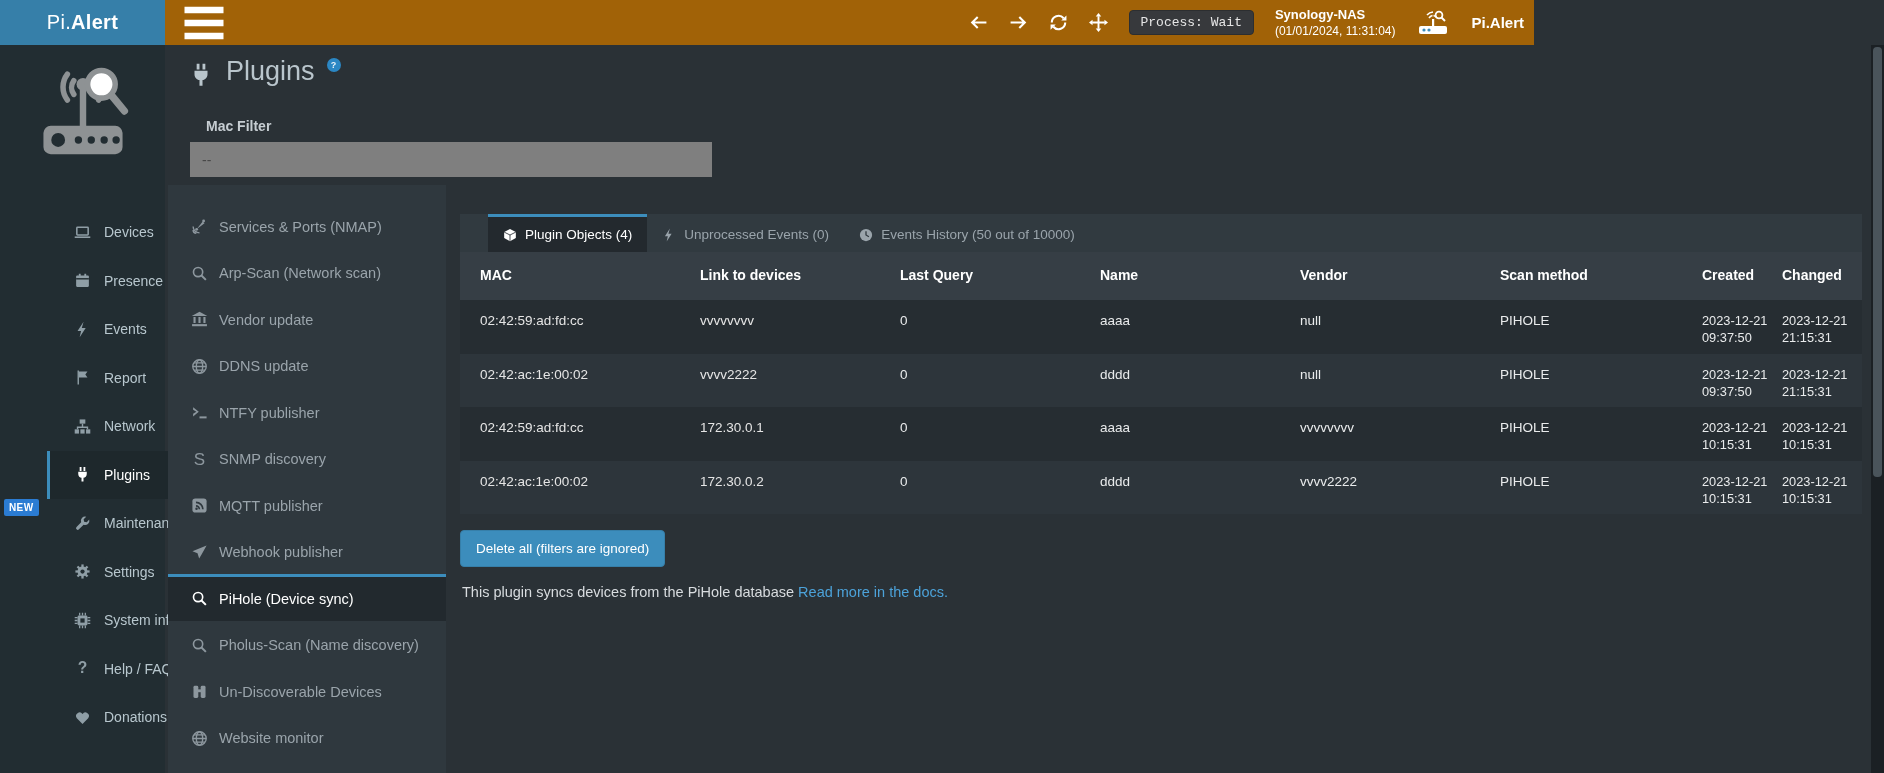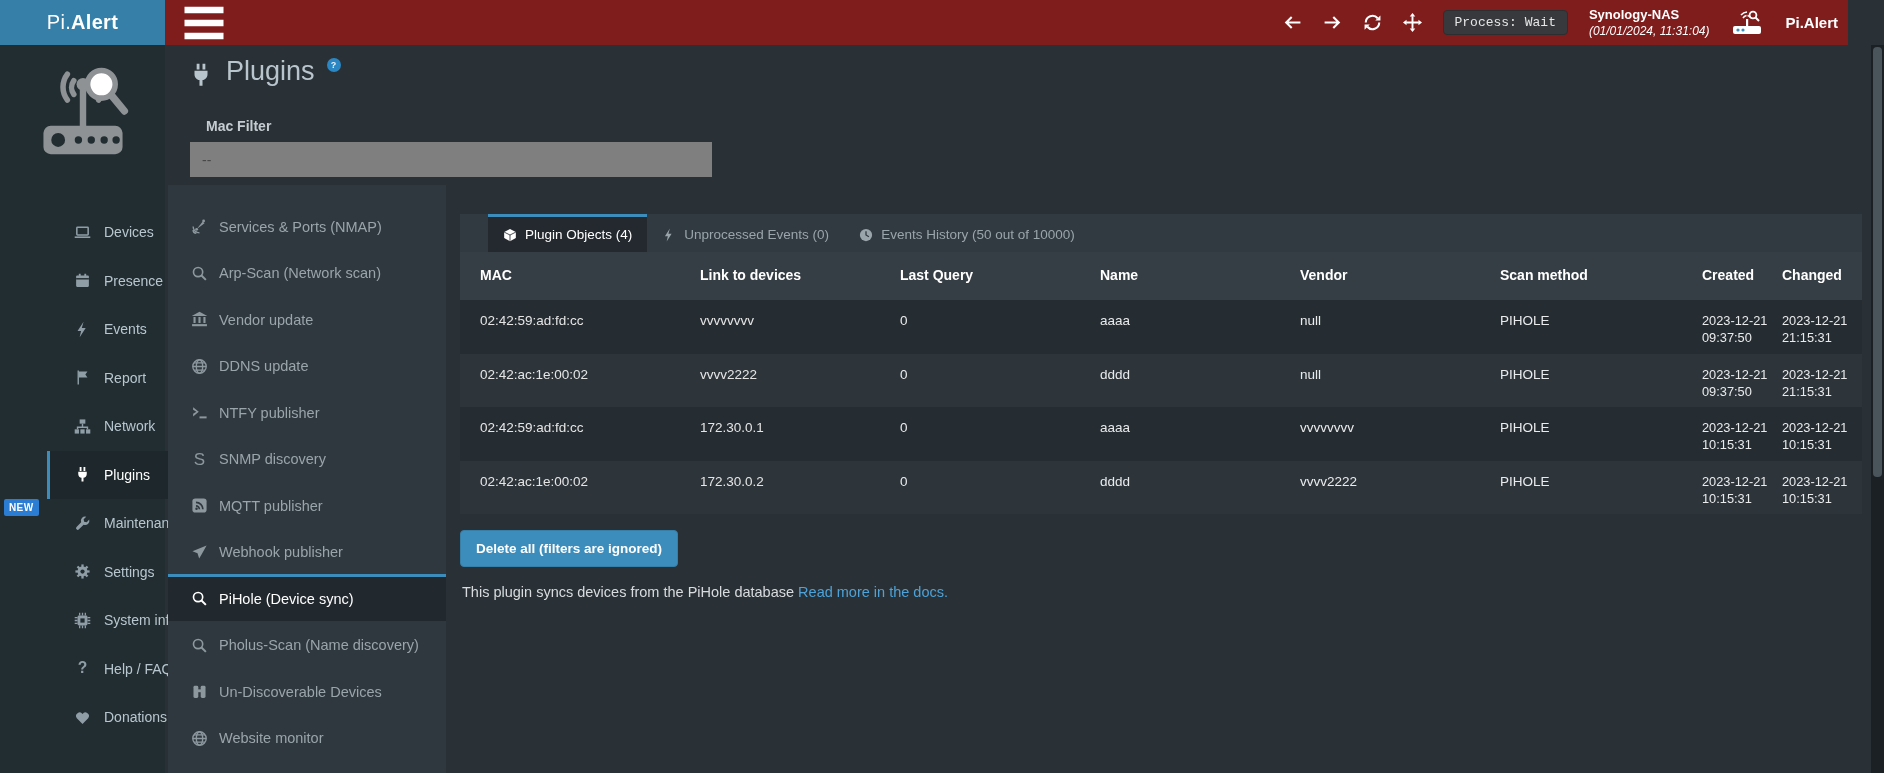--- a/index.html
+++ b/index.html
@@ -1,35 +1,35 @@
 <!DOCTYPE html>
 <html><head>
 <meta charset="utf-8">
 <style>
   html,body{margin:0;padding:0;}
   body{width:1884px;height:773px;overflow:hidden;background:#2a3136;
        font-family:"Liberation Sans",sans-serif;position:relative;}
   .app{position:absolute;inset:0;}
 
   
-  .header{position:absolute;top:0;left:0;width:1848px;height:45px;background:#7f1d1d;z-index:5;}
+  .header{position:absolute;top:0;left:0;width:1534px;height:45px;background:#a16207;z-index:5;}
   .brand{position:absolute;left:0;top:0;width:165px;height:45px;background:#367fa9;
          color:#fff;font-size:20px;display:flex;align-items:center;justify-content:center;letter-spacing:.3px;}
   .brand b{font-weight:bold;}
   .hamburger{position:absolute;left:178px;top:0;width:52px;height:45px;color:#fff;
              display:flex;align-items:center;justify-content:center;font-size:15px;cursor:pointer;}
   .hamburger svg{width:17px;height:17px;}
   .header-right{position:absolute;right:10px;top:0;height:45px;display:flex;align-items:center;gap:21px;color:#fff;}
   .hicon{width:19px;height:19px;color:#fff;cursor:pointer;display:block;}
   .hicon svg{width:100%;height:100%;}
   .process-badge{background:#37393c;color:#e6e6e6;font-family:"Liberation Mono",monospace;
                  font-size:13px;padding:4px 11px;border-radius:4px;border:1px solid #2c2e30;}
   .host-block{line-height:15px;text-align:left;}
   .host-name{font-weight:bold;font-size:13px;}
-  .host-time{font-size:12px;font-style:italic;}
+  .host-time{font-size:12px;}
   .router-ico{width:34px;height:26px;color:#fff;}
   .router-ico svg{width:100%;height:100%;}
   .right-brand{font-weight:bold;font-size:15px;}
 
   
   .sidebar{position:absolute;left:0;top:45px;width:165px;height:728px;background:#222d32;}
   .logo-wrap{position:absolute;left:0;top:12px;width:165px;display:flex;justify-content:center;}
   .logo-wrap svg{width:92px;height:108px;}
   .side-menu{position:absolute;top:163px;left:0;width:165px;padding-left:47px;}
   .side-item{height:48.5px;display:flex;align-items:center;padding-left:24px;gap:13px;
@@ -81,21 +81,21 @@
   .cell:first-child{padding-left:20px;}
   .drow{height:53.5px;font-size:13.5px;color:#e9ebec;}
   .drow .cell{padding-top:12px;line-height:17px;}
   .drow.odd{background:#262d32;}
   .drow.even{background:#2d353b;}
   .drow a{color:#e5e5e5;text-decoration:none;}
   .date-cell{font-size:12.8px;}
 
   
   .delete-btn{position:absolute;left:460px;top:530px;background:#3c8dbc;border:1px solid #367fa9;
-              color:#fff;font-size:13.5px;font-weight:bold;padding:10px 15px;border-radius:4px;
+              color:#fff;font-size:13.5px;font-weight:normal;padding:10px 15px;border-radius:4px;
               cursor:pointer;font-family:"Liberation Sans",sans-serif;}
   .footer-note{position:absolute;left:462px;top:584px;font-size:14.5px;color:#d8dcdf;}
   .footer-note a{color:#4ca2d9;text-decoration:none;}
 
   
   .scrollbar{position:absolute;right:0;top:45px;width:13px;height:728px;background:#1b2024;}
   .scroll-thumb{position:absolute;top:2px;left:2px;width:9px;height:430px;background:#4a545b;border-radius:4px;cursor:pointer;}
 </style>
 </head>
 <body>

